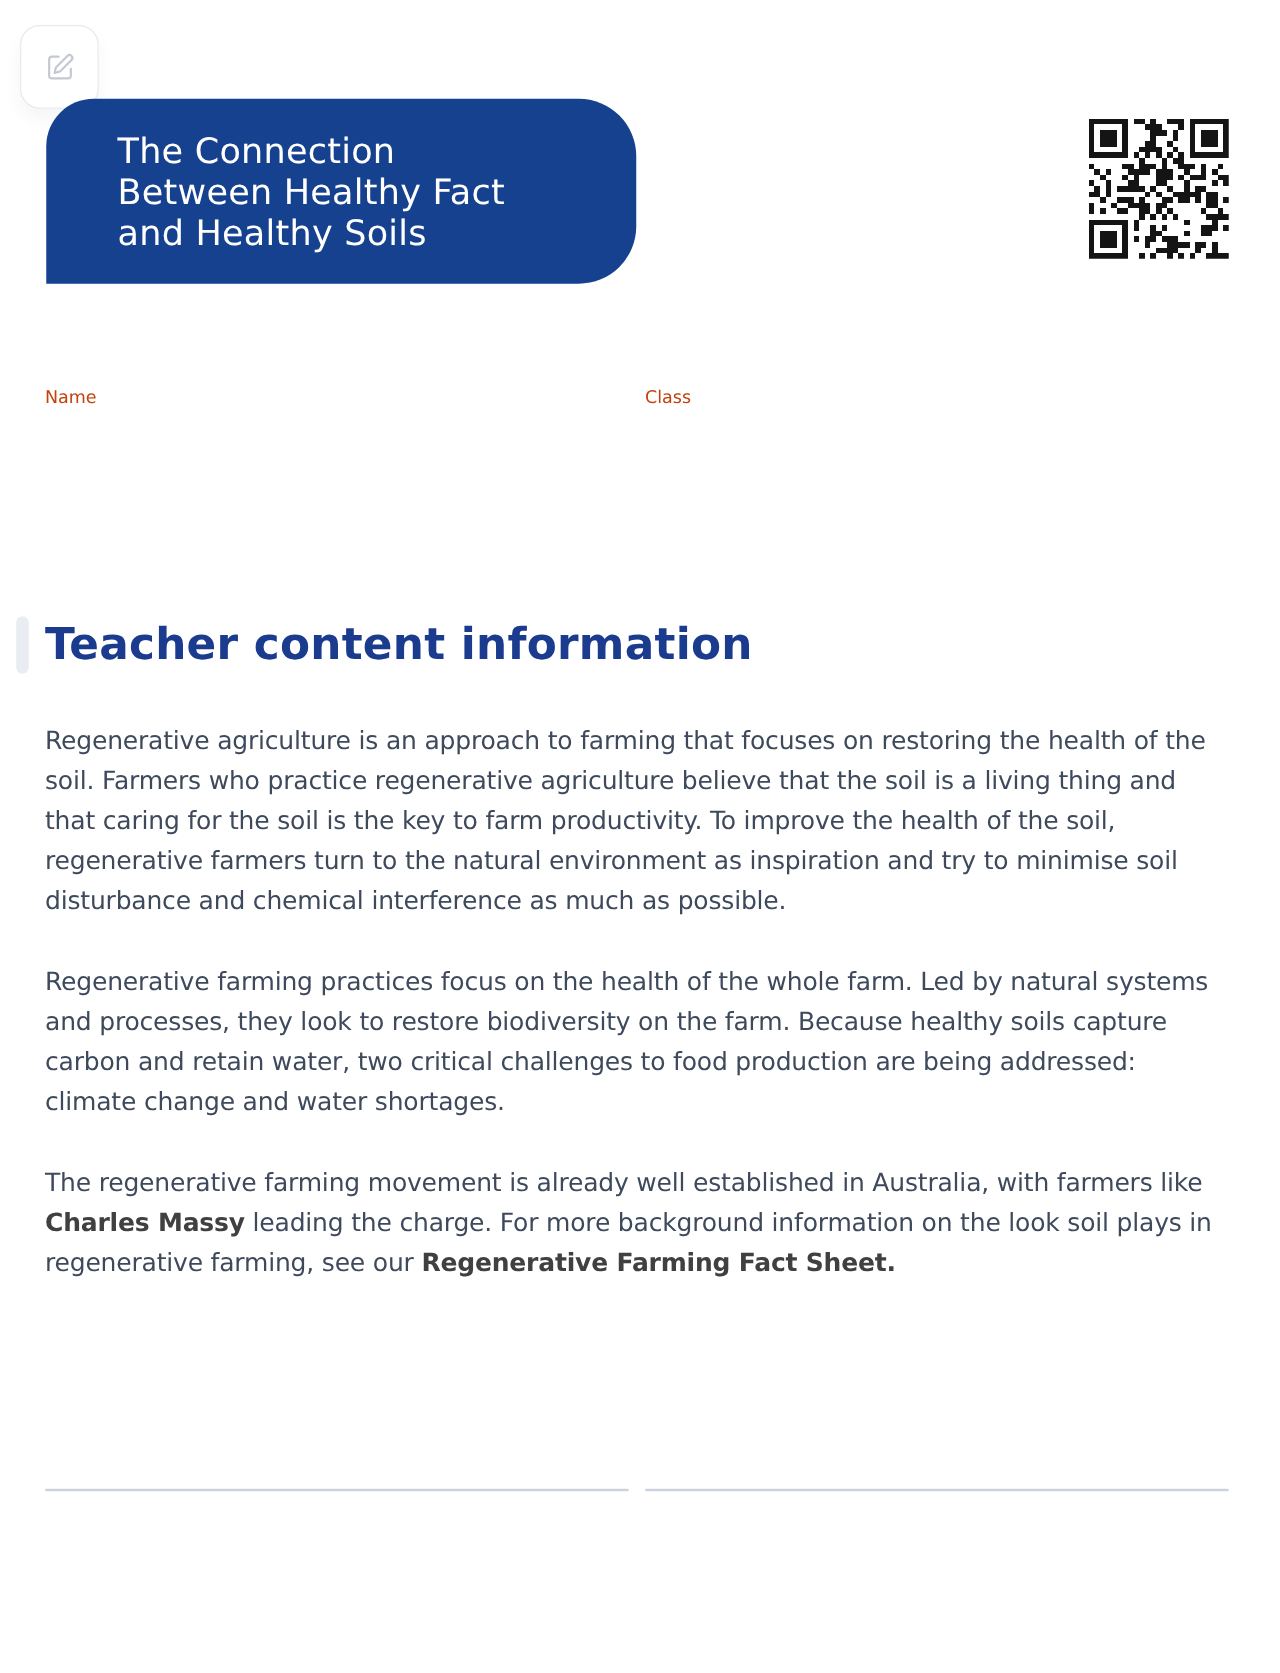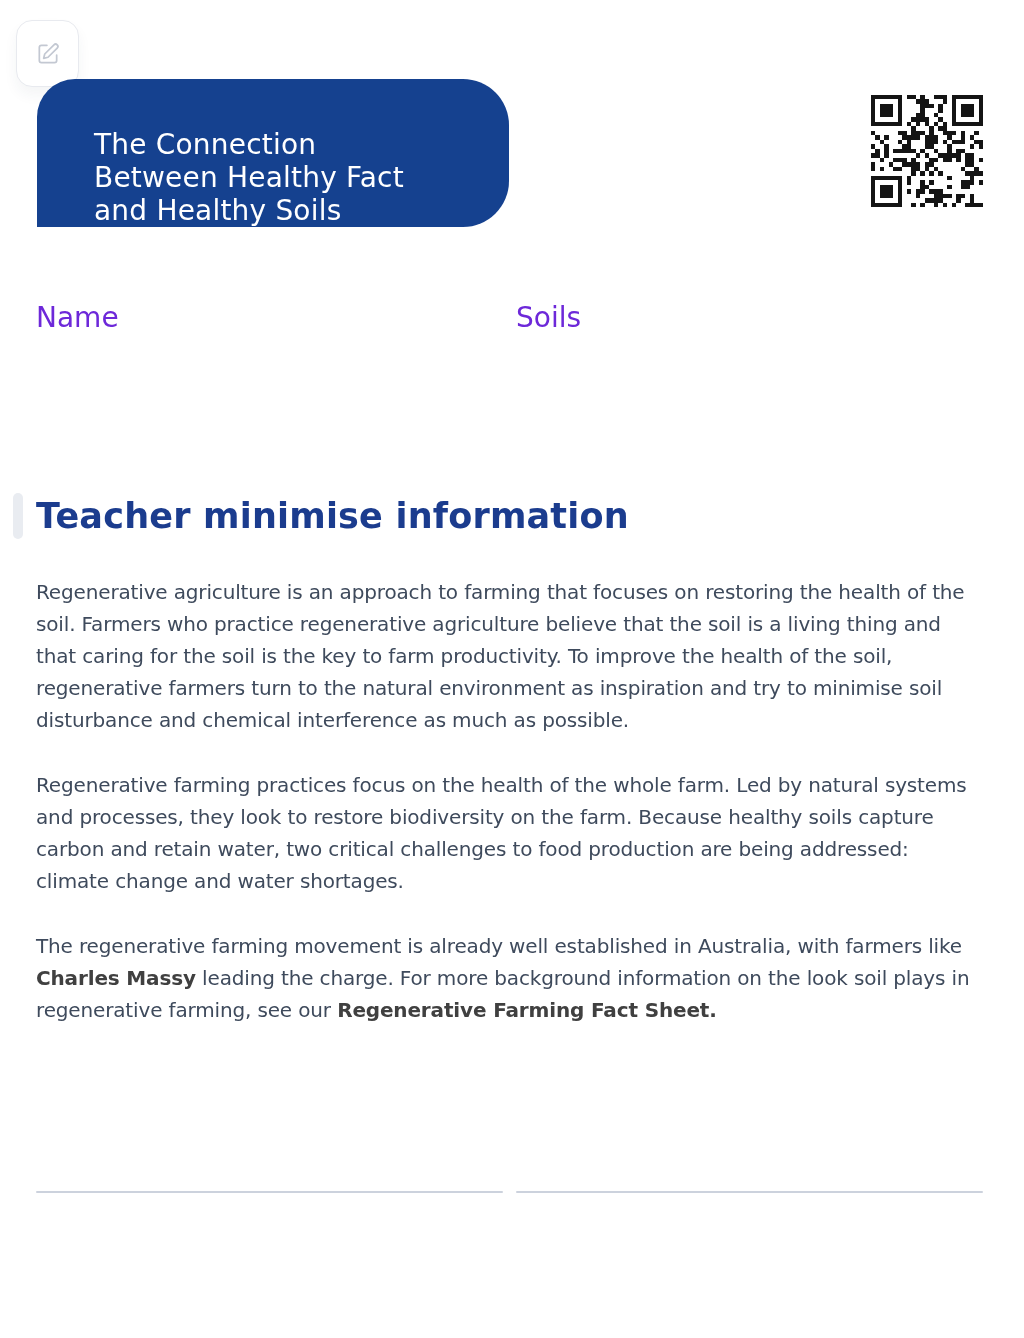--- a/index.html
+++ b/index.html
@@ -14,30 +14,30 @@
     background:#ffffff; border:1px solid #e8eaef; border-radius:16px;
     box-shadow:0 8px 14px rgba(40,50,70,0.05);
     display:flex; align-items:center; justify-content:center;
   }
   .edit-card svg { stroke:#c3c8d2; }
 
   
   .title-block {
     position:absolute; left:37px; top:79px; width:472px; height:148px;
     background:#15418f; border-radius:38px 46px 46px 0;
-    display:flex; flex-direction:column; justify-content:flex-end;
+    display:flex; flex-direction:column; justify-content:center;
     padding-left:57px; box-sizing:border-box;
   }
   .title-line { color:#ffffff; font-size:28px; line-height:33px; font-weight:500; letter-spacing:0.2px; }
 
   
   .qr { position:absolute; left:871px; top:95px; width:112px; height:112px; }
 
   
-  .fields-row { position:absolute; left:36px; top:304px; width:947px; height:30px; color:#6d28d9; font-size:28px; line-height:28px; }
+  .fields-row { position:absolute; left:36px; top:304px; width:947px; height:30px; color:#c2410c; font-size:14px; line-height:28px; }
   .fields-row .class-label { position:absolute; left:480px; top:0; }
 
   
   .section-row { position:absolute; left:13px; top:492px; display:flex; align-items:center; }
   .accent-bar { width:10px; height:46px; background:#e9ecf1; border-radius:6px; margin-right:13px; flex:none; }
   .section-heading { margin:0; font-size:35px; line-height:48px; font-weight:bold; color:#1b3c8e; letter-spacing:0.2px; }
 
   
   .paragraphs { position:absolute; left:36px; top:576px; width:946px; font-size:20px; line-height:32px; color:#3e4a5c; letter-spacing:-0.15px; }
   .paragraphs p { margin:0 0 33px 0; }
@@ -350,26 +350,26 @@
       <rect x="16" y="24" width="1" height="1" fill="#141414"></rect>
       <rect x="18" y="24" width="1" height="1" fill="#141414"></rect>
       <rect x="21" y="24" width="1" height="1" fill="#141414"></rect>
       <rect x="22" y="24" width="1" height="1" fill="#141414"></rect>
       <rect x="23" y="24" width="1" height="1" fill="#141414"></rect>
       <rect x="24" y="24" width="1" height="1" fill="#141414"></rect>
     </svg>
 
   <div class="fields-row">
     <span class="name-label">Name</span>
-    <span class="class-label">Soils</span>
+    <span class="class-label">Class</span>
   </div>
 
   <div class="section-row">
     <div class="accent-bar"></div>
-    <h1 class="section-heading">Teacher minimise information</h1>
+    <h1 class="section-heading">Teacher content information</h1>
   </div>
 
   <div class="paragraphs" id="paragraphs">
       <p><span>Regenerative agriculture is an approach to farming that focuses on restoring the health of the soil. Farmers who practice regenerative agriculture believe that the soil is a living thing and that caring for the soil is the key to farm productivity. To improve the health of the soil, regenerative farmers turn to the natural environment as inspiration and try to minimise soil disturbance and chemical interference as much as possible.</span></p>
       <p><span>Regenerative farming practices focus on the health of the whole farm. Led by natural systems and processes, they look to restore biodiversity on the farm. Because healthy soils capture carbon and retain water, two critical challenges to food production are being addressed: climate change and water shortages.</span></p>
       <p><span>The regenerative farming movement is already well established in Australia, with farmers like</span><a class="link"> Charles Massy</a><span> leading the charge. For more background information on the look soil plays in regenerative farming, see our </span><a class="link">Regenerative Farming Fact Sheet.</a></p>
     </div>
 
   <div class="answer-lines">
     <div class="answer-line"></div>

